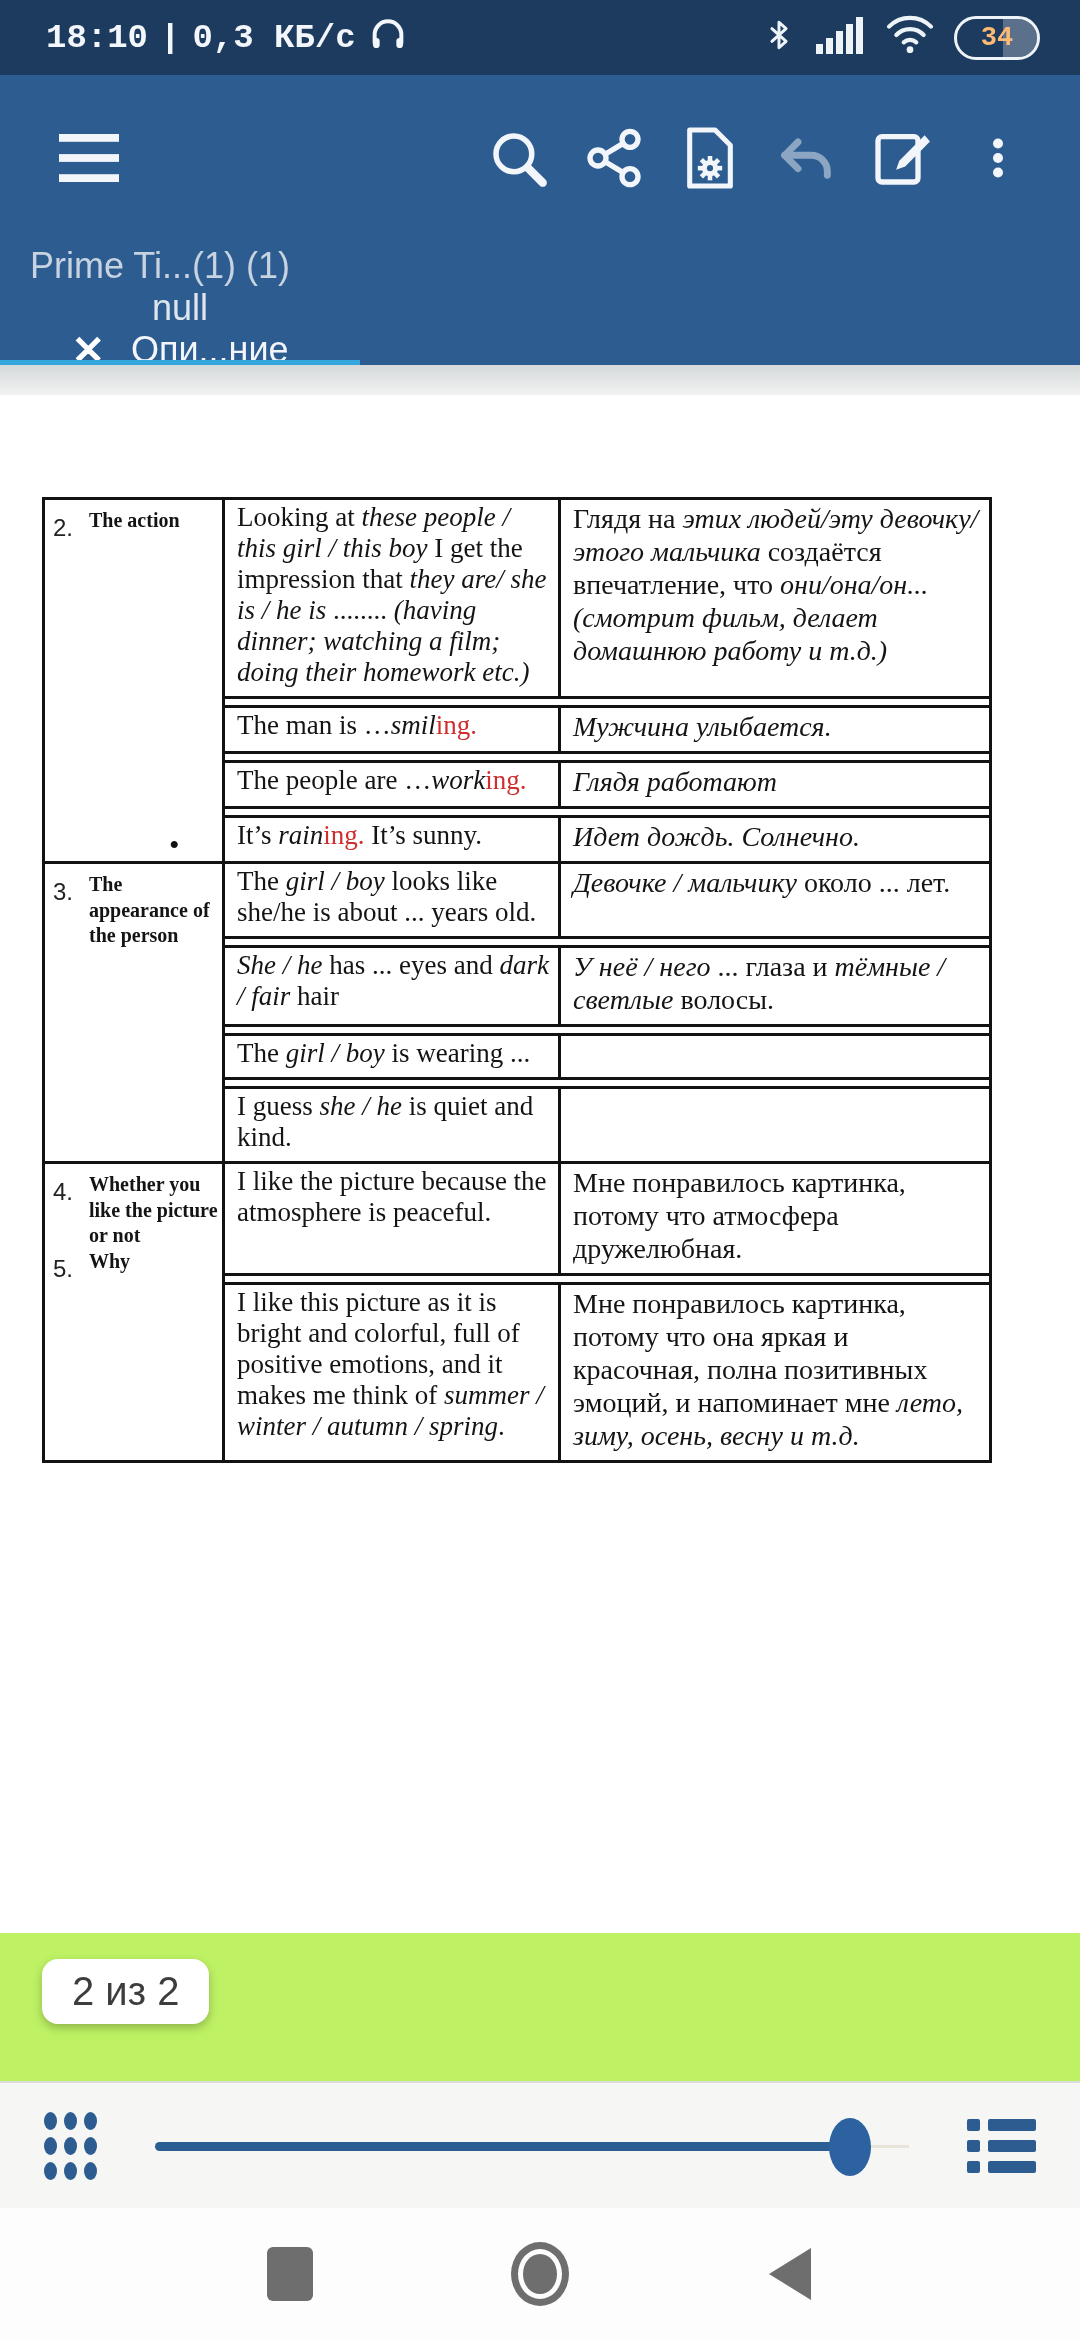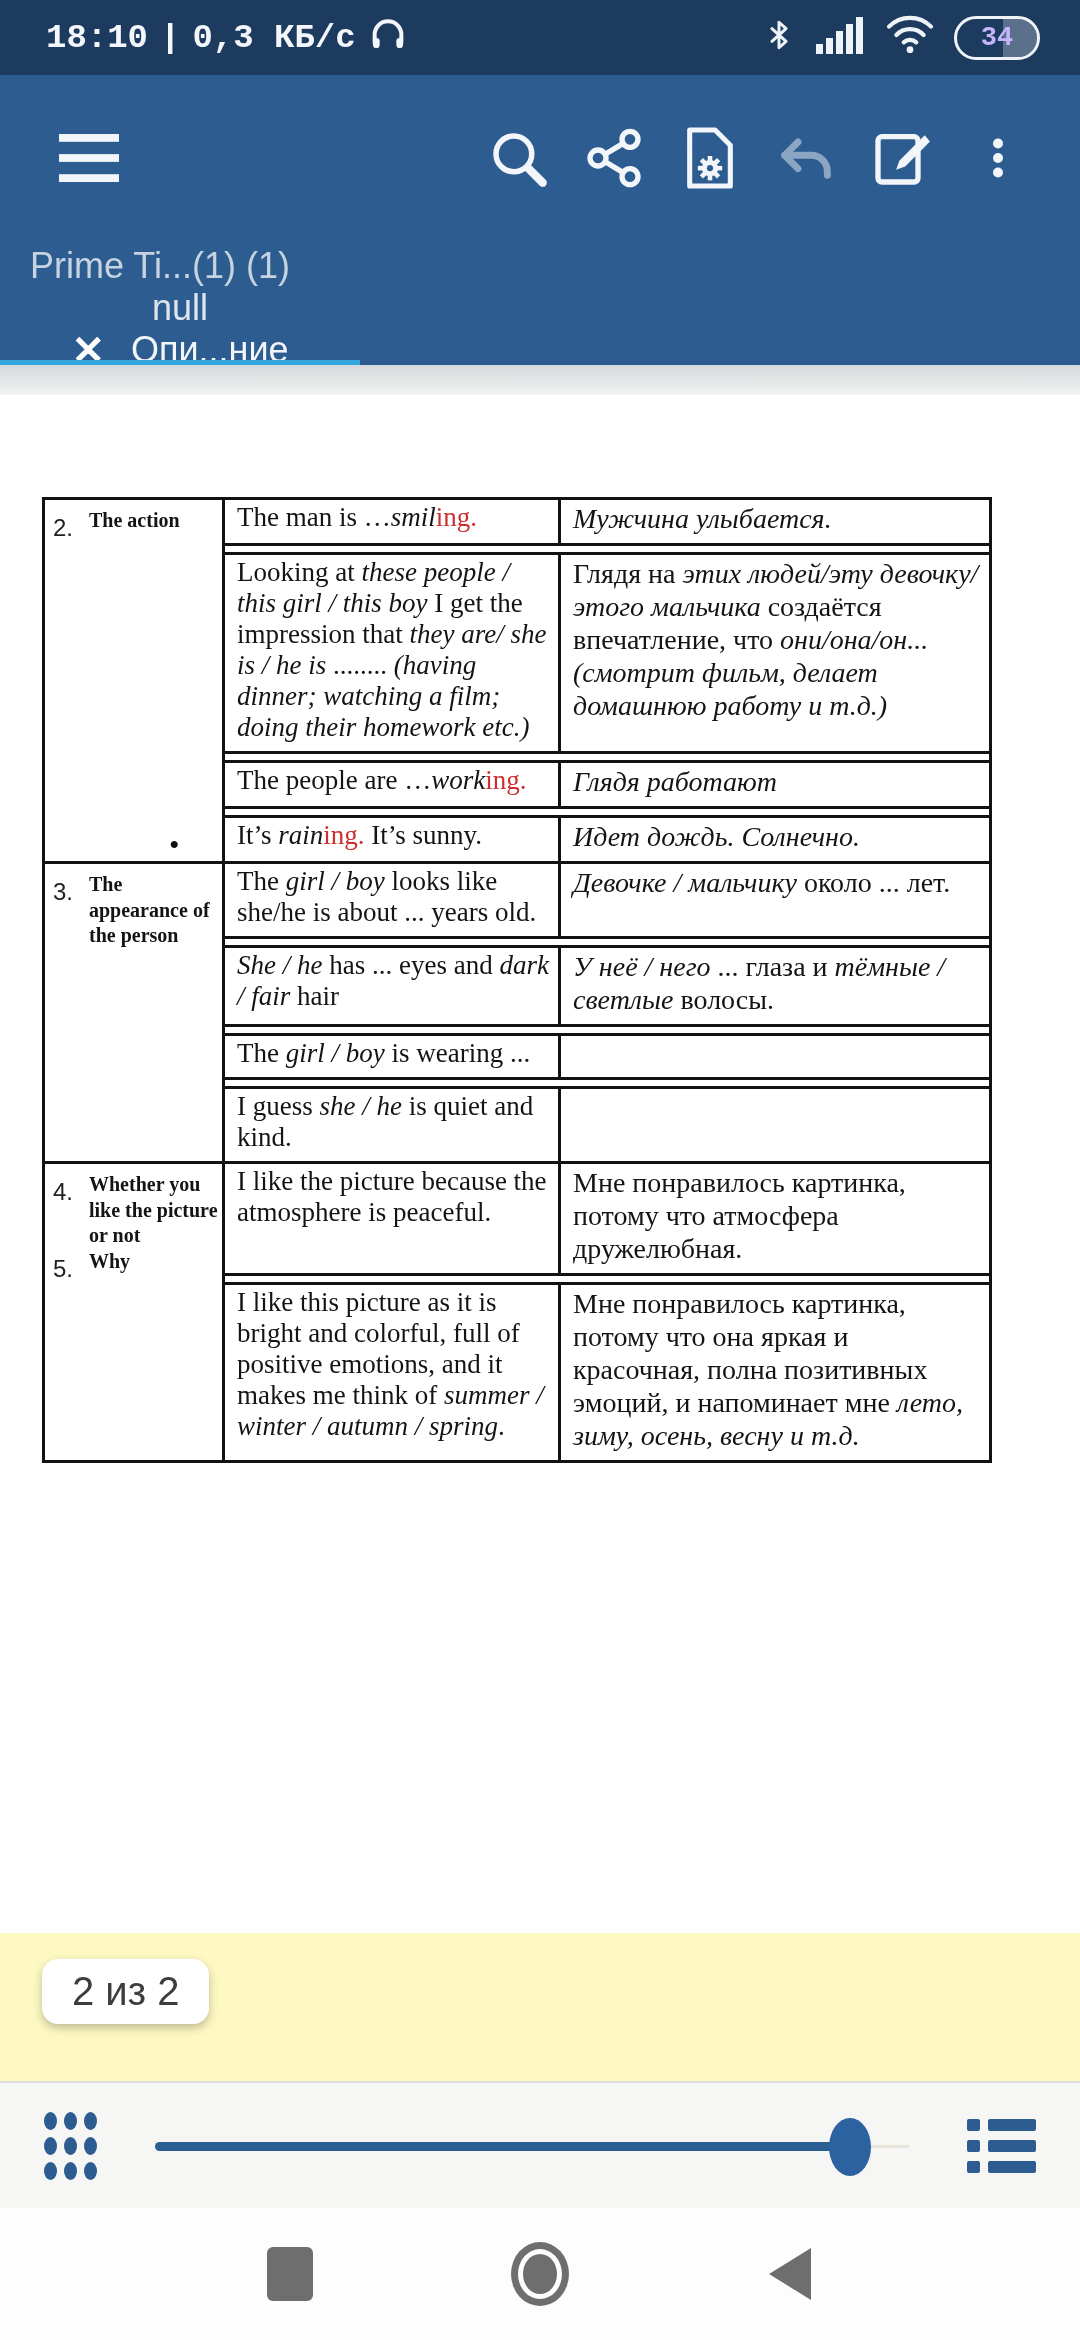--- a/index.html
+++ b/index.html
@@ -9,21 +9,21 @@
   
   .status-bar { height:75px; background:#1d3b5f; display:flex; align-items:center;
                 justify-content:space-between; padding:0 40px 0 46px; color:#f3f6fa;font-family:Liberation Mono, monospace; }
   .sb-left { display:flex; align-items:center; gap:12px; font-size:34px; font-weight:bold; }
   .sb-right { display:flex; align-items:center; gap:18px; }
   .battery { position:relative; width:86px; height:44px; border:3px solid #eef3f8;
              border-radius:22px; display:flex; align-items:center; justify-content:center;
              overflow:hidden; }
   .battery .fill { position:absolute; right:0; top:0; bottom:0; width:42%;
                    background:rgba(255,255,255,.28); }
-  .battery .lvl { position:relative; font-size:27px; font-weight:bold; color:#c4b5fd; }
+  .battery .lvl { position:relative; font-size:27px; font-weight:bold; color:#fdba74; }
 
   
   .app-bar { height:170px; background:#2d5c90; display:flex; align-items:center;
              padding:0 34px 0 44px; }
   .app-bar .spacer { flex:1; }
   .icon-btn { width:96px; height:96px; display:flex; align-items:center; justify-content:center; }
 
   
   .tab-bar { height:120px; background:#2d5c90; display:flex;flex-direction:column; }
   .tab { width:360px; height:100%; position:relative; display:flex; align-items:center;
@@ -54,21 +54,21 @@
   .trow:not(:last-child) { border-bottom:3px solid #121212; }
   .trow + .trow { border-top:3px solid #121212; margin-top:6px; }
   .tcell-en { width:336px; flex:0 0 auto; border-right:3px solid #121212;
               padding:2px 8px 8px 12px; font-size:27px; line-height:31px; }
   .tcell-ru { flex:1; padding:2px 8px 8px 12px; font-size:28px; line-height:33px; }
   .it { font-style:italic; }
   .red { color:#cf2e2e; }
   .bullet { position:absolute; left:-56px; top:10px; font-size:30px; color:#111; }
 
   
-  .bottom-grey { position:absolute; left:0; right:0; bottom:0; height:148px; background:#fef9c3; }
+  .bottom-grey { position:absolute; left:0; right:0; bottom:0; height:148px; background:#bef264; }
   .page-badge { position:absolute; left:42px; top:26px; background:#fff; border-radius:16px;
                 padding:10px 30px; font-size:40px; color:#3d3d3d;
                 box-shadow:0 4px 10px rgba(0,0,0,.25); }
 
   
   .bottom-toolbar { height:127px; background:#f6f7f5; border-top:2px solid #dcdcda;
                     display:flex; align-items:center; padding:0 44px; }
   .grid-icon { display:grid; grid-template-columns:repeat(3,13px); grid-gap:7px; }
   .grid-icon span { width:13px; height:18px; border-radius:50%; background:#2d5c90; }
   .slider { flex:1; position:relative; height:60px; margin:0 58px; }
@@ -232,26 +232,26 @@
   <div class="doc-table">
       <div class="tgroup">
         <div class="tcell-title">
           <div class="title-item">
             <span class="tnum">2.</span>
             <span class="ttitle">The action</span>
           </div>
         </div>
         <div class="tright">
           <div class="trow">
+            <div class="tcell-en"><span>Looking at </span><span class="it">these people / this girl / this boy</span><span> I get  the impression that </span><span class="it">they are/ she is / he is</span><span> ........ </span><span class="it">(having dinner; watching a film; doing their homework etc.)</span></div>
+            <div class="tcell-ru"><span>Глядя на </span><span class="it">этих людей/эту девочку/этого мальчика</span><span> создаётся впечатление, что </span><span class="it">они/она/он... (смотрит фильм, делает домашнюю работу и т.д.)</span></div>
+          </div>
+          <div class="trow">
             <div class="tcell-en"><span>The man is …</span><span class="it">smil</span><span class="red">ing.</span></div>
             <div class="tcell-ru"><span class="it">Мужчина улыбается.</span></div>
-          </div>
-          <div class="trow">
-            <div class="tcell-en"><span>Looking at </span><span class="it">these people / this girl / this boy</span><span> I get  the impression that </span><span class="it">they are/ she is / he is</span><span> ........ </span><span class="it">(having dinner; watching a film; doing their homework etc.)</span></div>
-            <div class="tcell-ru"><span>Глядя на </span><span class="it">этих людей/эту девочку/этого мальчика</span><span> создаётся впечатление, что </span><span class="it">они/она/он... (смотрит фильм, делает домашнюю работу и т.д.)</span></div>
           </div>
           <div class="trow">
             <div class="tcell-en"><span>The people are …</span><span class="it">work</span><span class="red">ing.</span></div>
             <div class="tcell-ru"><span class="it">Глядя работают</span></div>
           </div>
           <div class="trow">
             <span class="bullet">•</span>
             <div class="tcell-en"><span>It’s </span><span class="it">rain</span><span class="red">ing.</span><span> It’s sunny.</span></div>
             <div class="tcell-ru"><span class="it">Идет дождь. Солнечно.</span></div>
           </div>

